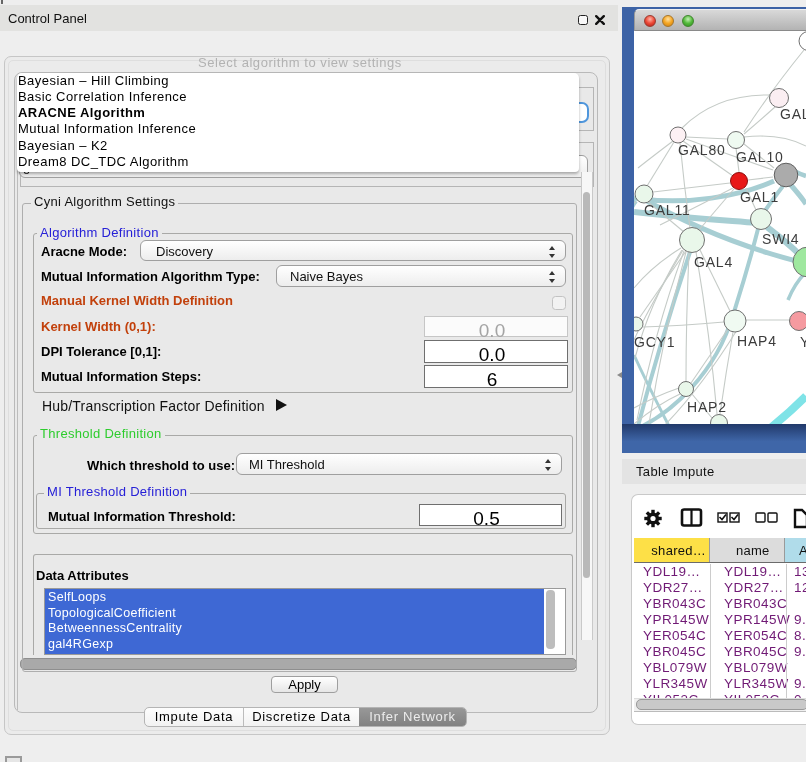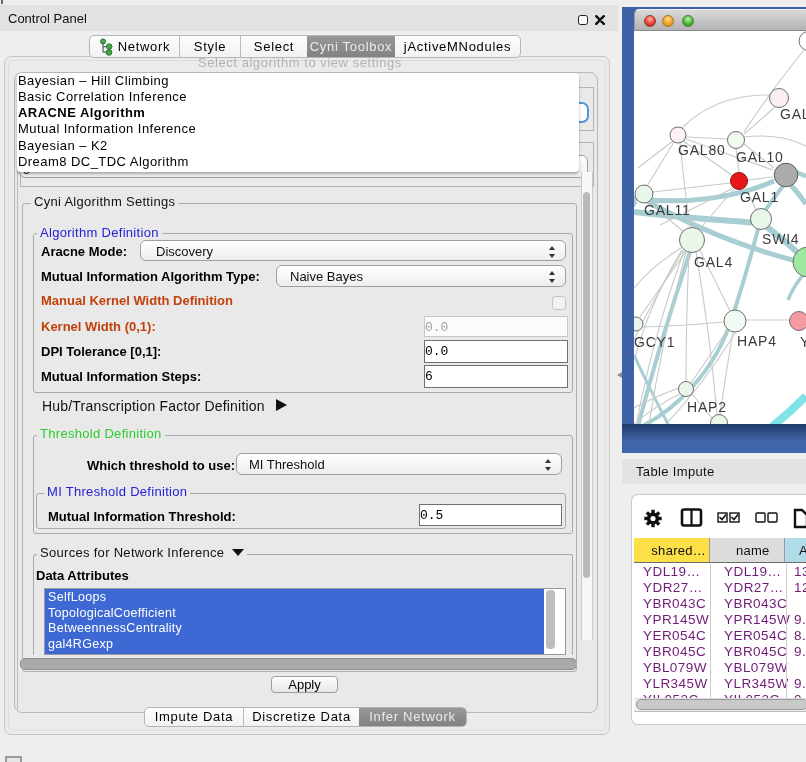--- a/index.html
+++ b/index.html
@@ -9,21 +9,21 @@
 .b { font-weight:bold; }
 .gray { color:#c2410c; }
 .grp { position:absolute; border:1px solid #a9a9a7; border-radius:3px; }
 .grptitle { position:absolute; font-size:13px; letter-spacing:0.3px; background:#e9e9e9; padding:0 3px; white-space:nowrap; }
 .lbl { position:absolute; font-size:13px; font-weight:bold; white-space:nowrap; }
 .combo { position:absolute; background:linear-gradient(#ffffff,#ededed); border:1px solid #9f9f9f; border-radius:6px; font-size:13px; color:#111; }
 .combo .ct { position:absolute; left:15px; top:3px; }
 .carr { position:absolute; right:10px; top:4.5px; width:0; height:0; border-left:3.5px solid transparent; border-right:3.5px solid transparent; }
 .cup { border-bottom:4.5px solid #333; }
 .cdn { border-top:4.5px solid #333; top:12.5px; }
-.fld { position:absolute; background:#fff; border:1.5px solid #6f6f6f; font-size:13px; text-align:left; padding:3px 8px 0 0;font-family:Liberation Mono, monospace; }
+.fld { position:absolute; background:#fff; border:1.5px solid #6f6f6f; font-size:19px; text-align:center; padding:3px 8px 0 0; }
 .seg { display:flex; align-items:center; justify-content:center; letter-spacing:0.7px; }
 .selseg { background:linear-gradient(#989898,#828282); color:#ececec; }
 </style>
 </head>
 <body>
 <div id="root">
 
   <div class="abs" style="left:1px;top:0;width:2px;height:4px;background:#666;"></div>
 
   <div class="abs" style="left:0;top:5px;width:618px;height:26px;background:#e2e2e0;"></div>
@@ -32,34 +32,20 @@
   <svg class="abs" style="left:595px;top:15px;" width="10" height="10" viewBox="0 0 10 10">
       <path d="M1.2 1.2 L8.8 8.8 M8.8 1.2 L1.2 8.8" stroke="#111" stroke-width="2.4" stroke-linecap="round"></path>
     </svg>
 
   <div class="abs" style="left:4px;top:56px;width:606px;height:679px;background:#ebebeb;border:1px solid #c6c6c6;border-radius:7px;"></div>
   <div class="abs" style="left:8px;top:60px;width:598px;height:671px;border:1px solid #dedede;border-radius:5px;"></div>
 
   <div class="abs" style="left:14px;top:72px;width:584px;height:641px;background:#e9e9e9;border:1px solid #b9b9b9;border-radius:8px;"></div>
   <div class="abs" style="left:17px;top:76px;width:1px;height:634px;background:#bcbcbc;"></div>
 
-  <div id="toptabs" class="abs" style="left:89px;top:35px;width:432px;height:23px;background:linear-gradient(#fdfdfd,#f2f2f2);border:1px solid #b6b6b6;border-radius:5px;overflow:hidden;display:flex;font-size:13px;">
-    <div class="seg" style="width:90px;border-right:1px solid #bcbcbc;">
-      <svg width="15" height="18" viewBox="0 0 15 18" style="margin-right:4px;">
-          <path d="M4 4 V14.2 M4 8.6 H9 M4 14.2 H8" stroke="#5a6472" stroke-width="1.3" fill="none"></path>
-          <circle cx="4" cy="3.4" r="2.5" fill="#44a74b" stroke="#1f6f26" stroke-width="0.9"></circle>
-          <circle cx="10.2" cy="8.6" r="2.8" fill="#44a74b" stroke="#1f6f26" stroke-width="0.9"></circle>
-          <circle cx="10" cy="14.4" r="2.8" fill="#44a74b" stroke="#1f6f26" stroke-width="0.9"></circle>
-        </svg>
-      Network</div>
-    <div class="seg" style="width:61px;border-right:1px solid #bcbcbc;">Style</div>
-    <div class="seg" style="width:66px;">Select</div>
-    <div class="seg selseg" style="width:88px;">Cyni Toolbox</div>
-    <div class="seg" style="flex:1;">jActiveMNodules</div>
-  </div>
 
   <div class="abs" style="left:20px;top:87px;width:574px;height:44px;border:1px solid #b5b5b5;"></div>
   <div class="abs" style="left:20px;top:142px;width:574px;height:45px;border:1px solid #b5b5b5;"></div>
   <div class="abs" style="left:571px;top:102px;width:18px;height:21px;border:2px solid #4f96dc;border-radius:7px;background:#fff;"></div>
   <div class="combo" style="left:19px;top:155px;width:569px;height:23px;">
       <span class="ct" style="top:3px;left:3px;">galFiltered.sif default node</span>
     </div>
 
   <div class="abs" style="left:17px;top:54.5px;width:566px;text-align:center;font-size:13px;letter-spacing:0.55px;color:#b2b2b2;">Select algorithm to view settings</div>
 
@@ -105,21 +91,20 @@
       <span class="carr cup"></span>
       <span class="carr cdn"></span>
     </div>
 
   <div class="grp" style="left:36px;top:493px;width:530px;height:36px;"></div>
   <div class="grptitle" style="left:44px;top:484px;color:#2620d7;">MI Threshold Definition</div>
   <div class="lbl" style="left:48px;top:509px;">Mutual Information Threshold:</div>
   <div class="fld" style="left:419px;top:504px;width:143px;height:22px;">0.5</div>
 
   <div class="grp" style="left:33px;top:554px;width:540px;height:101px;border-bottom:none;border-bottom-left-radius:0;border-bottom-right-radius:0;"></div>
-  <div class="grptitle" style="left:37px;top:545px;color:#111;">Sources for Network Inference&nbsp;&nbsp;<span style="display:inline-block;width:0;height:0;border-left:6.5px solid transparent;border-right:6.5px solid transparent;border-top:7.5px solid #111;vertical-align:1px;"></span></div>
   <div class="lbl" style="left:36px;top:567.5px;">Data Attributes</div>
 
   <div class="abs" style="left:44px;top:588px;width:522px;height:67px;background:#fff;border:1px solid #9a9a9a;"></div>
   <div class="abs" style="left:45px;top:589px;width:499px;height:65px;background:#3e68d4;"></div>
   <div class="abs" style="left:48px;top:590px;font-size:12.5px;letter-spacing:0.3px;color:#fff;line-height:15.7px;">SelfLoops<br>TopologicalCoefficient<br>BetweennessCentrality<br>gal4RGexp</div>
   <div class="abs" style="left:546px;top:590px;width:9px;height:59px;background:#bdbdbd;border-radius:4px;"></div>
 
   <div class="abs" style="left:271px;top:675.5px;width:67px;height:17.5px;background:linear-gradient(#ffffff,#e6e6e6);border:1px solid #9f9f9f;border-radius:4px;font-size:13px;text-align:center;padding-top:0;">Apply</div>
 
   <div class="abs" style="left:144px;top:706.5px;width:323px;height:20px;background:linear-gradient(#fdfdfd,#f2f2f2);border:1px solid #b4b4b4;border-radius:5px;overflow:hidden;display:flex;font-size:13px;">

